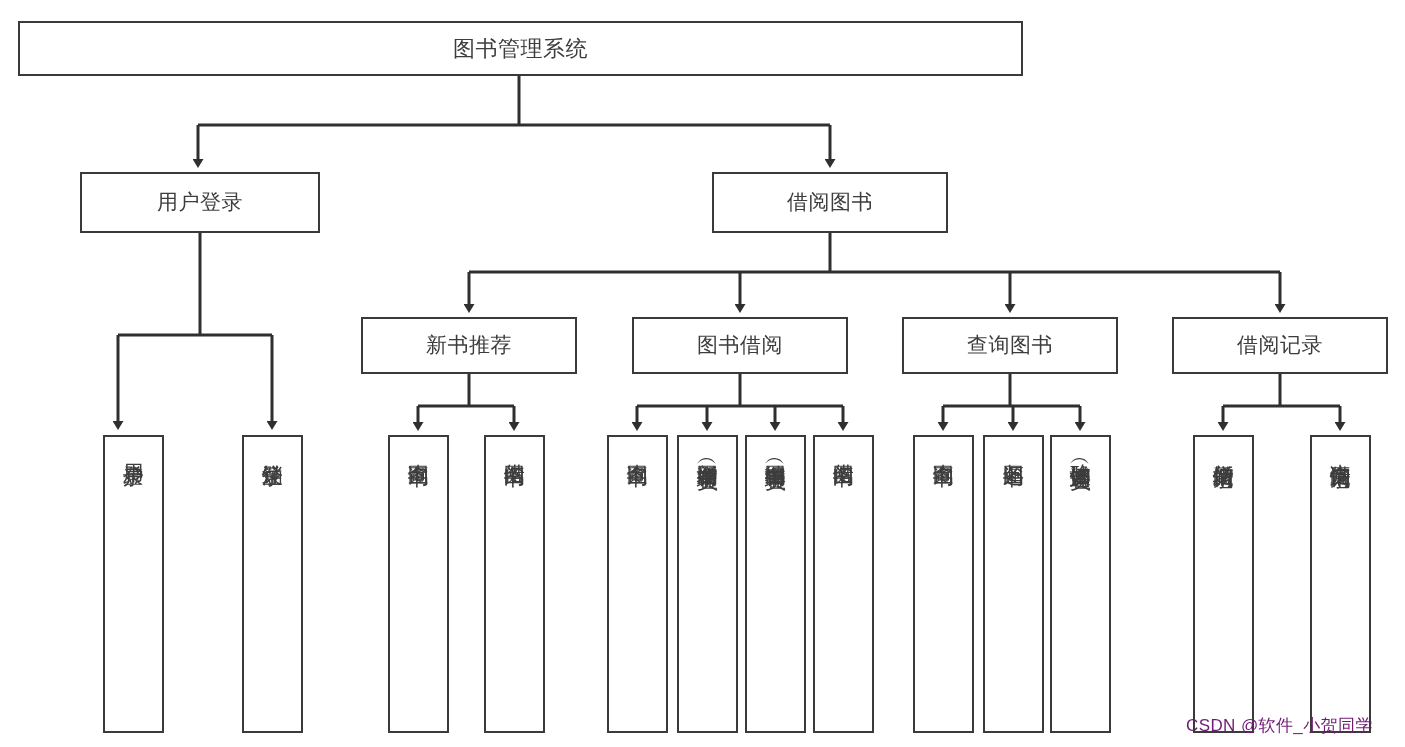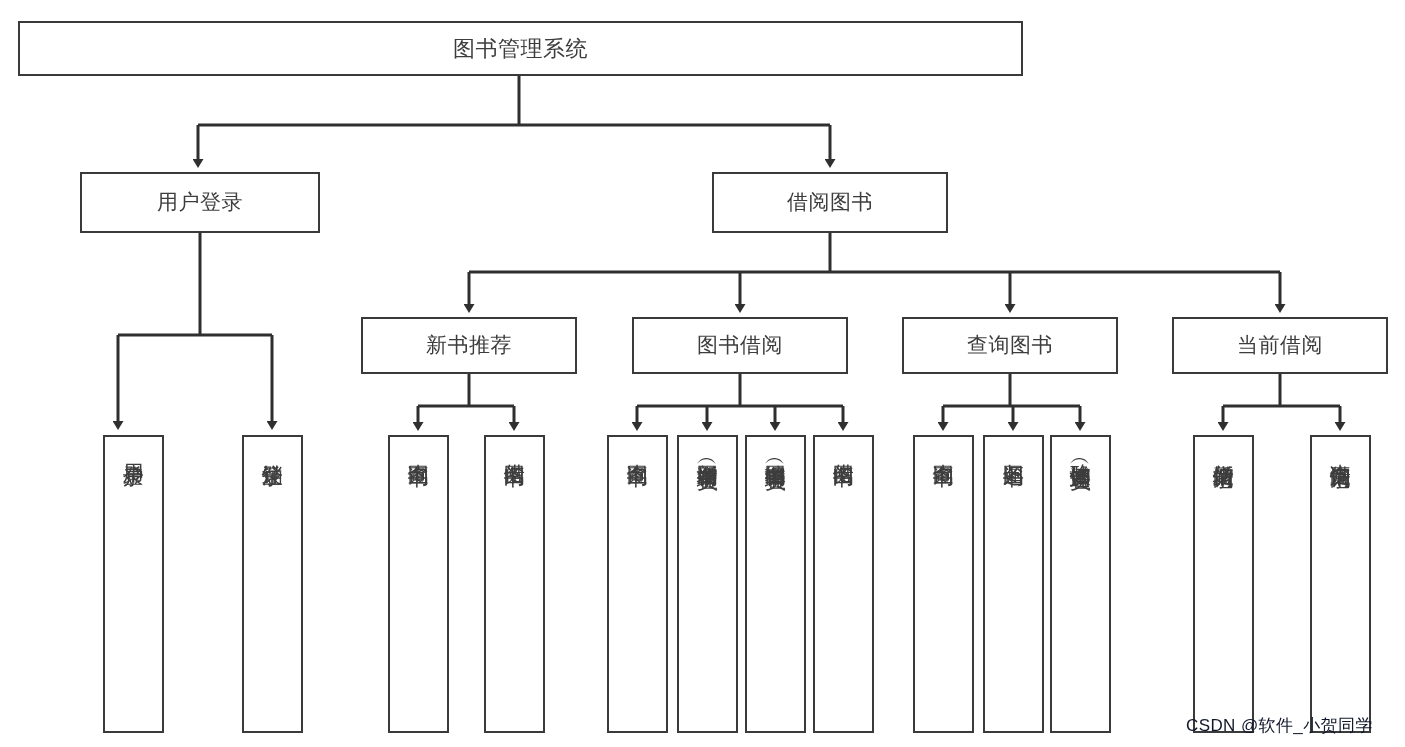--- a/index.html
+++ b/index.html
@@ -56,21 +56,21 @@
     white-space: nowrap;
   }
   .node.root .label {
     font-size: 22px;
   }
   .watermark {
     position: absolute;
     left: 1186px;
     top: 714px;
     font-size: 17px;
-    color: #0f172a;
+    color: #701a75;
     white-space: nowrap;
     letter-spacing: 0.4px;
   }
 </style>
 </head>
 <body>
 
 <div id="canvas">
 
   <svg id="wires" viewBox="0 0 1405 747" xmlns="http://www.w3.org/2000/svg">
@@ -137,21 +137,21 @@
   <div class="node" style="left:361px; top:317px; width:216px; height:57px;">
     <span class="label">新书推荐</span>
   </div>
   <div class="node" style="left:632px; top:317px; width:216px; height:57px;">
     <span class="label">图书借阅</span>
   </div>
   <div class="node" style="left:902px; top:317px; width:216px; height:57px;">
     <span class="label">查询图书</span>
   </div>
   <div class="node" style="left:1172px; top:317px; width:216px; height:57px;">
-    <span class="label">当前借阅</span>
+    <span class="label">借阅记录</span>
   </div>
 
   <div class="node leaf" style="left:103px; top:435px; width:61px; height:298px;">
     <span class="label">用户登录</span>
   </div>
   <div class="node leaf" style="left:242px; top:435px; width:61px; height:298px;">
     <span class="label">注销登录</span>
   </div>
   <div class="node leaf" style="left:388px; top:435px; width:61px; height:298px;">
     <span class="label">查询图书</span>

